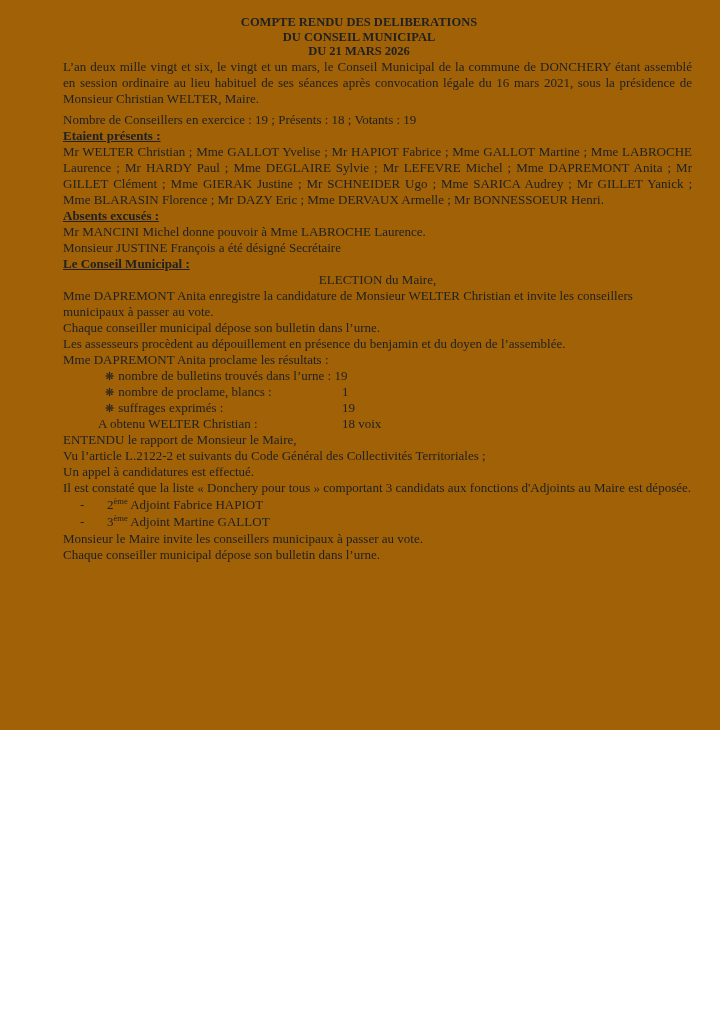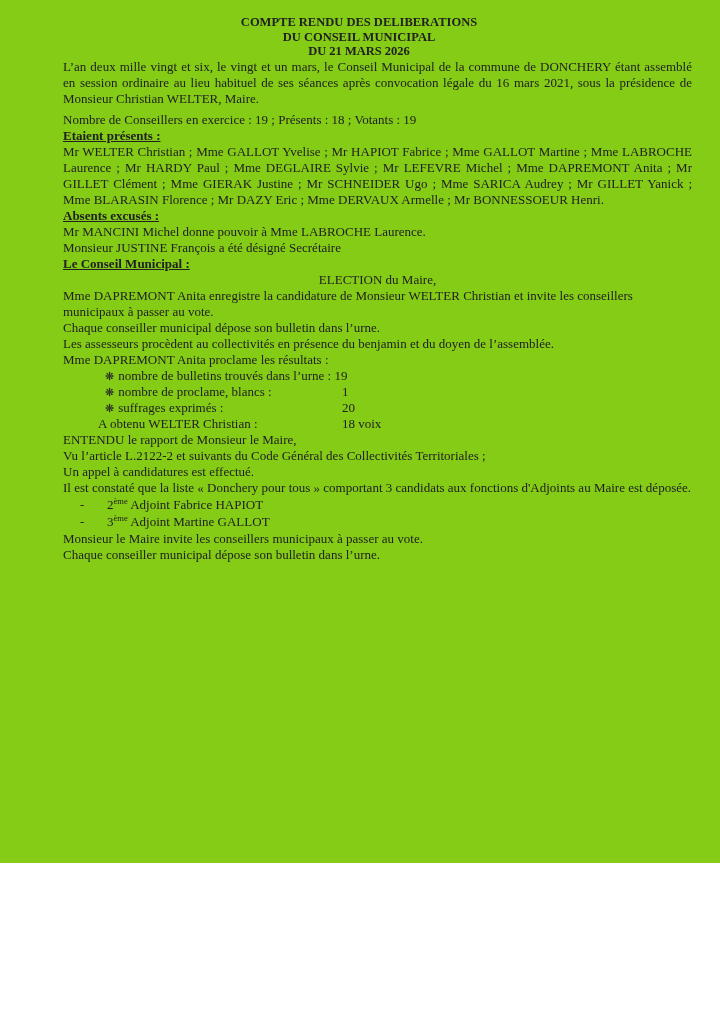--- a/index.html
+++ b/index.html
@@ -1,20 +1,20 @@
 <!DOCTYPE html>
 <html><head>
 <meta charset="utf-8">
 <style>
   html,body{margin:0;padding:0;background:#ffffff;}
   .page{
     position:relative;
-    width:720px;height:863px;
+    width:720px;height:730px;
     margin:0;
-    background:#84cc16;
+    background:#a16207;
     font-family:"Liberation Serif","DejaVu Serif",serif;
     font-size:13px;
     line-height:16px;
     color:#212121;
     overflow:hidden;
     box-sizing:border-box;
     padding:15px 28px 0 63px;
   }
   .page div{margin:0;}
   .title-block{width:592px;text-align:center;font-weight:bold;font-size:12.5px;line-height:14.5px;}
@@ -60,35 +60,35 @@
 
   <div class="hd-u mt29">Le Conseil Municipal :</div>
 
   <div class="hd mt18">ELECTION du Maire,</div>
 
 
   <div class="para-left mt13">Mme DAPREMONT Anita enregistre la candidature de Monsieur WELTER Christian et invite les conseillers municipaux à passer au vote.</div>
 
   <div class="mt14">Chaque conseiller municipal dépose son bulletin dans l’urne.</div>
 
-  <div class="mt15">Les assesseurs procèdent au collectivités en présence du benjamin et du doyen de l’assemblée.</div>
+  <div class="mt15">Les assesseurs procèdent au dépouillement en présence du benjamin et du doyen de l’assemblée.</div>
   <div>Mme DAPREMONT Anita proclame les résultats :</div>
 
   <div>
     <div class="res-row">
       <span class="res-bullet">❋</span><span>nombre de bulletins trouvés dans l’urne : 19</span>
       <span class="res-value"></span>
     </div>
     <div class="res-row">
       <span class="res-bullet">❋</span><span>nombre de proclame, blancs :</span>
       <span class="res-value">1</span>
     </div>
     <div class="res-row">
       <span class="res-bullet">❋</span><span>suffrages exprimés :</span>
-      <span class="res-value">20</span>
+      <span class="res-value">19</span>
     </div>
     <div class="res-row no-bullet">
       <span>A obtenu WELTER Christian :</span>
       <span class="res-value">18 voix</span>
     </div>
   </div>
 
   <div class="mt10">
     <span class="hd">ENTENDU</span><span> le rapport de Monsieur le Maire,</span>
   </div>

